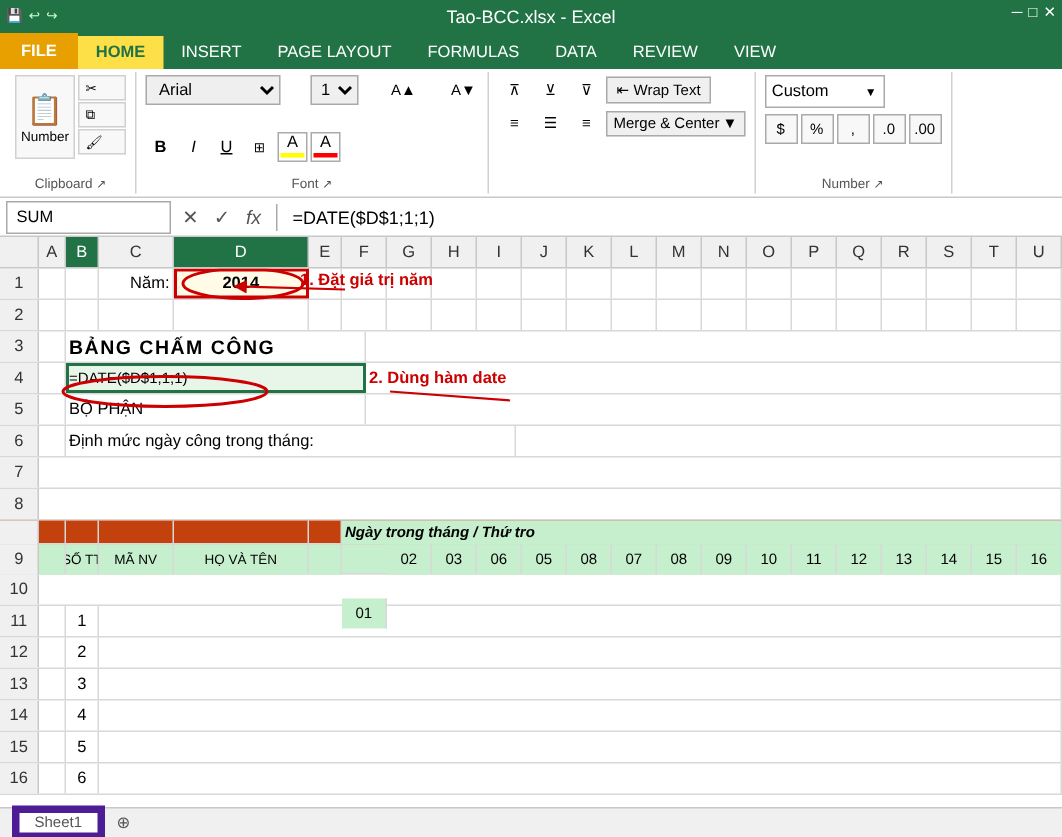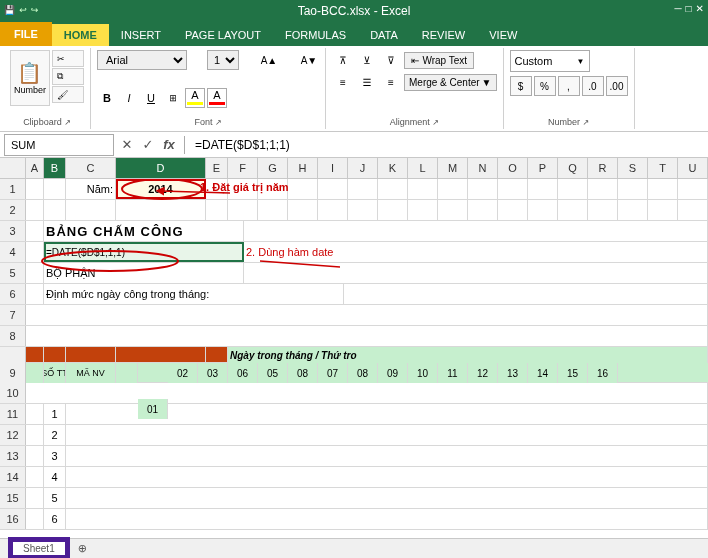--- a/index.html
+++ b/index.html
@@ -196,23 +196,20 @@
         <div style="display:flex;gap:2px;align-items:center;">
           <div class="align-btn">≡</div>
           <div class="align-btn">☰</div>
           <div class="align-btn">≡</div>
           <div class="merge-btn">
             <span>Merge &amp; Center</span>
             <span>▼</span>
           </div>
         </div>
       </div>
-      <div class="ribbon-group-label">
-        Alignment <span style="font-size:8px;cursor:pointer;">↗</span>
-      </div>
     </div>
 
     <div class="ribbon-group">
       <div class="ribbon-group-content" style="flex-direction:column;gap:2px;">
         <div class="number-box">
           <span>Custom</span>
           <span style="font-size:8px;">▼</span>
         </div>
         <div class="number-row">
           <div class="num-btn">$</div>
@@ -226,21 +223,21 @@
         Number <span style="font-size:8px;cursor:pointer;">↗</span>
       </div>
     </div>
   </div>
 
   <div class="formula-bar">
     <input class="name-box" value="SUM" style="">
     <div style="display:flex;gap:3px;align-items:center;">
       <span class="formula-icon-btn">✕</span>
       <span class="formula-icon-btn">✓</span>
-      <span class="formula-icon-btn" style="font-style:italic;font-weight:bold;">fx</span>
+      <span class="formula-icon-btn" style="font-style:italic;font-weight:normal;">fx</span>
     </div>
     <div class="formula-sep"></div>
     <input class="formula-input" value="=DATE($D$1;1;1)" style="">
   </div>
 
   <div class="spreadsheet-wrapper">
     <div style="display:flex;flex-direction:column;height:100%;">
 
       <div class="col-headers">
         <div class="corner-cell"></div>
@@ -326,21 +323,21 @@
           <div class="row-num">3</div>
           <div class="cell c-A"></div>
           <div class="cell" style="width:200px;font-weight:bold;font-size:13px;letter-spacing:1px;">BẢNG CHẤM CÔNG</div>
           <div class="cell" style="flex:1;"></div>
         </div>
 
         <div class="grid-row">
           <div class="row-num">4</div>
           <div class="cell c-A"></div>
           <div class="cell" style="width:200px;outline:2px solid #217346;outline-offset:-2px;background:#e8f5e9;font-size:10px;">=DATE($D$1;1;1)</div>
-          <div class="cell" style="flex:1;font-size:11px;color:#cc0000;font-weight:normal;">2. Dùng hàm date</div>
+          <div class="cell" style="flex:1;font-size:11px;color:#cc0000;font-weight:bold;">2. Dùng hàm date</div>
         </div>
 
         <div class="grid-row">
           <div class="row-num">5</div>
           <div class="cell c-A"></div>
           <div class="cell" style="width:200px;">BỘ PHẬN</div>
           <div class="cell" style="flex:1;"></div>
         </div>
 
         <div class="grid-row">
@@ -368,20 +365,21 @@
           <div class="cell c-D" style="height:16px;"></div>
           <div class="cell c-E" style="height:16px;"></div>
           <div class="cell" style="flex:1;height:16px;font-size:10px;font-weight:bold;background:#c6efce;border-right:1px solid #d8d8d8;">Ngày trong tháng / Thứ tro</div>
         </div>
 
         <div class="grid-row" style="background:#c6efce;height:20px;">
           <div class="row-num">9</div>
           <div class="cell c-A" style="background:#c6efce;"></div>
           <div class="cell c-B" style="background:#c6efce;font-size:9px;text-align:center;justify-content:center;">SỐ TT</div>
           <div class="cell c-C" style="background:#c6efce;font-size:9px;text-align:center;justify-content:center;">MÃ NV</div>
+          <div class="cell c-D" style="background:#c6efce;font-size:9px;text-align:center;justify-content:center;">HỌ VÀ TÊN</div>
           <div class="cell c-E" style="background:#c6efce;"></div>
           <div class="cell c-F" style="background:#c6efce;justify-content:center;font-size:10px;margin-top:36px;">01</div>
           <div class="cell c-G" style="background:#c6efce;justify-content:center;font-size:10px;">02</div>
           <div class="cell c-H" style="background:#c6efce;justify-content:center;font-size:10px;">03</div>
           <div class="cell c-I" style="background:#c6efce;justify-content:center;font-size:10px;">06</div>
           <div class="cell c-J" style="background:#c6efce;justify-content:center;font-size:10px;">05</div>
           <div class="cell c-K" style="background:#c6efce;justify-content:center;font-size:10px;">08</div>
           <div class="cell c-L" style="background:#c6efce;justify-content:center;font-size:10px;">07</div>
           <div class="cell c-M" style="background:#c6efce;justify-content:center;font-size:10px;">08</div>
           <div class="cell c-N" style="background:#c6efce;justify-content:center;font-size:10px;">09</div>

